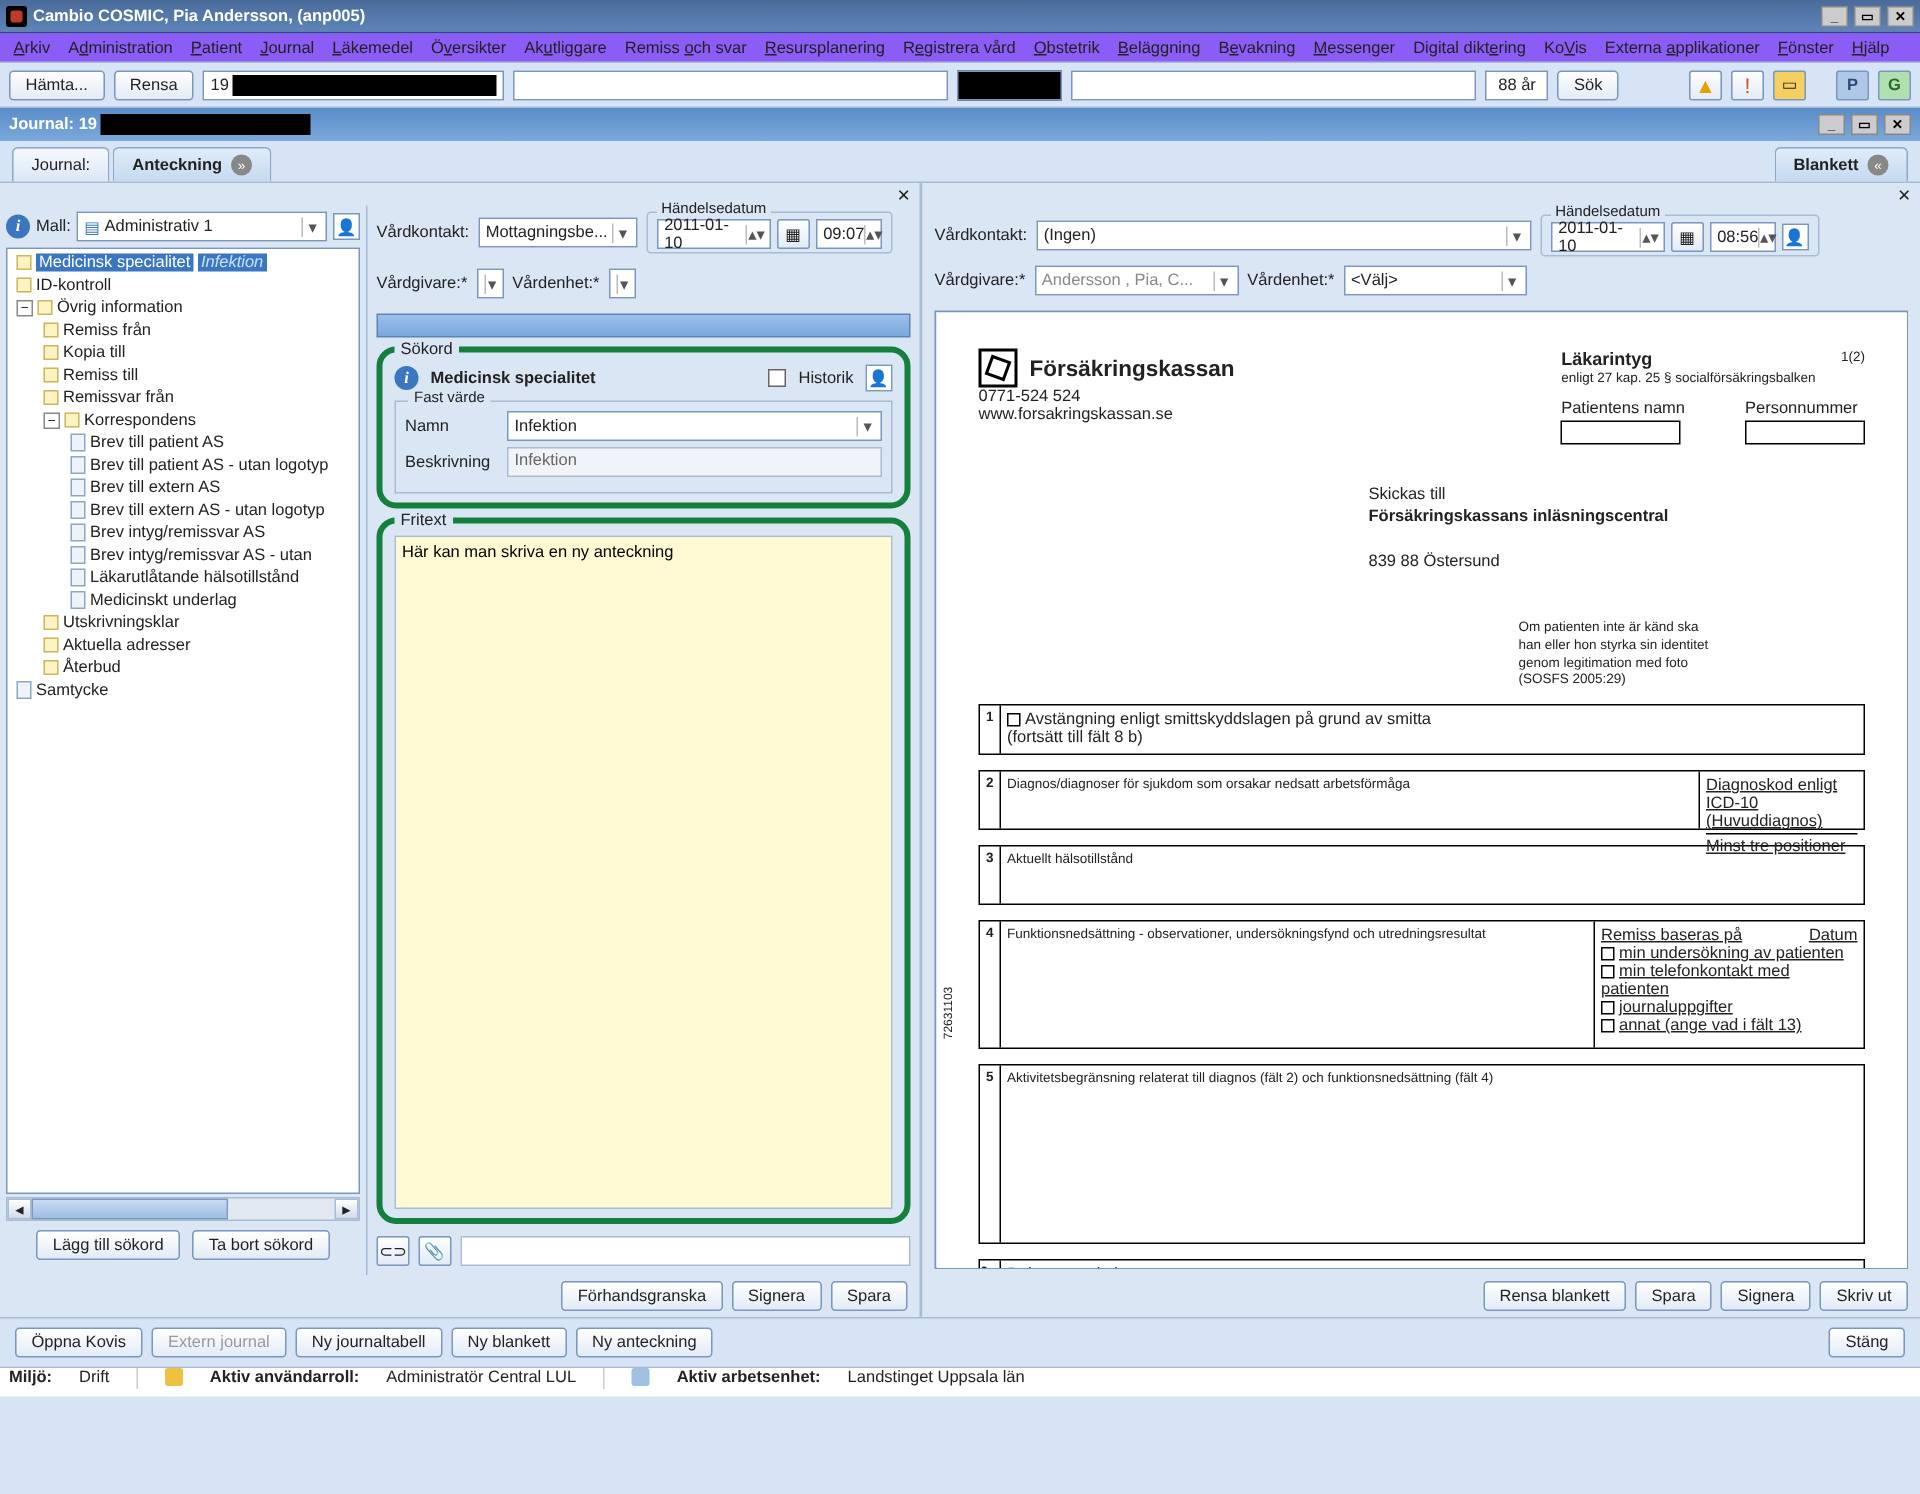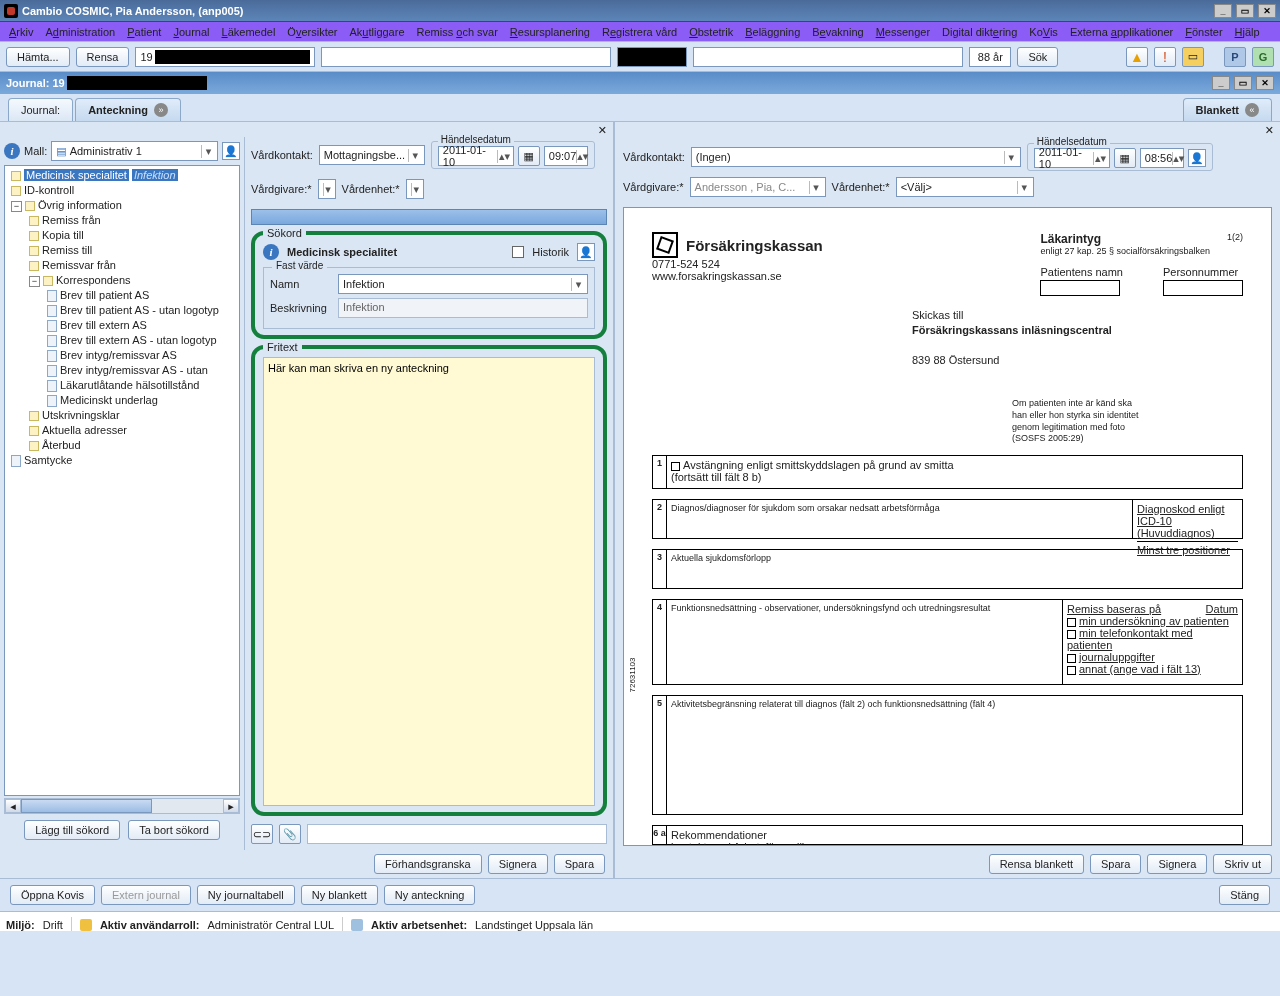--- a/index.html
+++ b/index.html
@@ -98,35 +98,35 @@
   .fk-logo{display:flex;gap:8px;align-items:center;}
   .fk-logo .sq{width:26px;height:26px;border:2px solid #000;position:relative;}
   .fk-logo .sq::after{content:"";position:absolute;inset:4px;border:2px solid #000;transform:rotate(20deg);}
   .fk-title{font-size:15px;font-weight:bold;}
   .fk-right .t1{font-weight:bold;font-size:12px;}
   .fk-right .t2{font-size:9px;}
   .pg{position:absolute;top:24px;right:28px;font-size:9px;}
   .fk-fields{display:flex;gap:40px;margin-top:10px;justify-content:center;}
   .fk-f{display:flex;flex-direction:column;gap:2px;}
   .fk-f .box{width:80px;height:16px;border:1px solid #000;}
-  .fk-addr{margin-top:12px;margin-left:260px;font-size:10px;line-height:1.4;}
+  .fk-addr{margin-top:26px;margin-left:260px;font-size:10px;line-height:1.4;}
   .fk-note{margin-top:30px;margin-left:360px;font-size:9px;width:130px;line-height:1.3;}
   .fk-sec{border:1px solid #000;margin-top:10px;display:flex;}
   .fk-sec .num{width:14px;border-right:1px solid #000;text-align:center;font-size:9px;padding:2px 0;font-weight:bold;}
   .fk-sec .body{flex:1;padding:3px 4px;font-size:9px;}
   .fk-sec .side{width:110px;border-left:1px solid #000;padding:3px 4px;font-size:8px;text-decoration:underline;}
   .cb{display:inline-block;width:9px;height:9px;border:1px solid #000;vertical-align:middle;margin-right:3px;}
   .vnum{position:absolute;left:8px;top:480px;transform:rotate(-90deg);transform-origin:left;font-size:8px;}
   
   
   .footbtns{display:flex;gap:6px;padding:6px 10px;background:#d6e4f5;border-top:1px solid #a8bcd6;justify-content:space-between;}
   .footbtns .l,.footbtns .r{display:flex;gap:6px;}
   .btn[disabled]{color:#999;}
   
-  .statusbar{height:20px;background:#fff;border-top:1px solid #a8bcd6;display:flex;align-items:flex-end;padding:0 6px;gap:8px;font-size:11px;}
+  .statusbar{height:20px;background:#fff;border-top:1px solid #a8bcd6;display:flex;align-items:flex-start;padding:0 6px;gap:18px;font-size:11px;}
   .statusbar b{font-weight:bold;}
   .st-ic{width:12px;height:12px;background:#f0c040;border-radius:2px;}
 </style>
 </head>
 <body>
 
 <div class="titlebar">
   <span style="display:flex;align-items:center;">
       <span class="logo"></span>
       <span>Cambio COSMIC, Pia Andersson, (anp005)</span>
@@ -156,21 +156,21 @@
     <span>Digital dikt<u>e</u>ring</span>
     <span>Ko<u>V</u>is</span>
     <span>Externa <u>a</u>pplikationer</span>
     <span><u>F</u>önster</span>
     <span><u>H</u>jälp</span>
   </div>
 
 <div class="toolbar">
   <span class="btn">Hämta...</span>
   <span class="btn">Rensa</span>
-  <span class="field" style="width:180px;display:flex;align-items:center;">
+  <span class="field" style="width:201px;display:flex;align-items:center;">
       <span>19</span>
       <span class="redacted" style="flex:1;height:14px;margin-left:2px;"></span>
     </span>
   <span class="field" style="width:290px;"></span>
   <span class="field redacted" style="width:70px;"></span>
   <span class="field" style="width:270px;"></span>
   <span class="field" style="width:42px;text-align:center;line-height:18px;">88 år</span>
   <span class="btn">Sök</span>
   <span class="spacer"></span>
   <span class="icon-btn">
@@ -380,21 +380,21 @@
     </span>
   </div>
   <div class="paramrow" style="padding-top:0;">
     <span class="lbl">Vårdgivare:*</span>
     <span class="combo" style="width:136px;color:#888;">
           <span>Andersson , Pia, C...</span>
           <span class="spacer"></span>
           <span class="dd">▾</span>
         </span>
     <span class="lbl">Vårdenhet:*</span>
-    <span class="combo" style="width:138px;">
+    <span class="combo" style="width:122px;">
           <span>&lt;Välj&gt;</span>
           <span class="spacer"></span>
           <span class="dd">▾</span>
         </span>
   </div>
 
   <div class="formview">
     <span class="pg">1(2)</span>
     <span class="vnum">72631103</span>
     <div class="fk-head">
@@ -436,21 +436,21 @@
     <div class="fk-sec" style="height:40px;">
           <span class="num">2</span>
           <span class="body">Diagnos/diagnoser för sjukdom som orsakar nedsatt arbetsförmåga</span>
           <span class="side">
             <div>Diagnoskod enligt ICD-10 (Huvuddiagnos)</div>
             <div style="border-top:1px solid #000;margin-top:2px;padding-top:2px;">Minst tre positioner</div>
           </span>
         </div>
     <div class="fk-sec" style="height:40px;">
           <span class="num">3</span>
-          <span class="body">Aktuella sjukdomsförlopp</span>
+          <span class="body">Aktuellt hälsotillstånd</span>
         </div>
     <div class="fk-sec" style="height:86px;">
           <span class="num">4</span>
           <span class="body">Funktionsnedsättning  - observationer, undersökningsfynd och utredningsresultat</span>
       <span class="side" style="width:180px;">
         <div style="display:flex;justify-content:space-between;">
               <span>Remiss baseras på</span>
               <span>Datum</span>
             </div>
         <div><span class="cb"></span><span>min undersökning av patienten</span></div>

